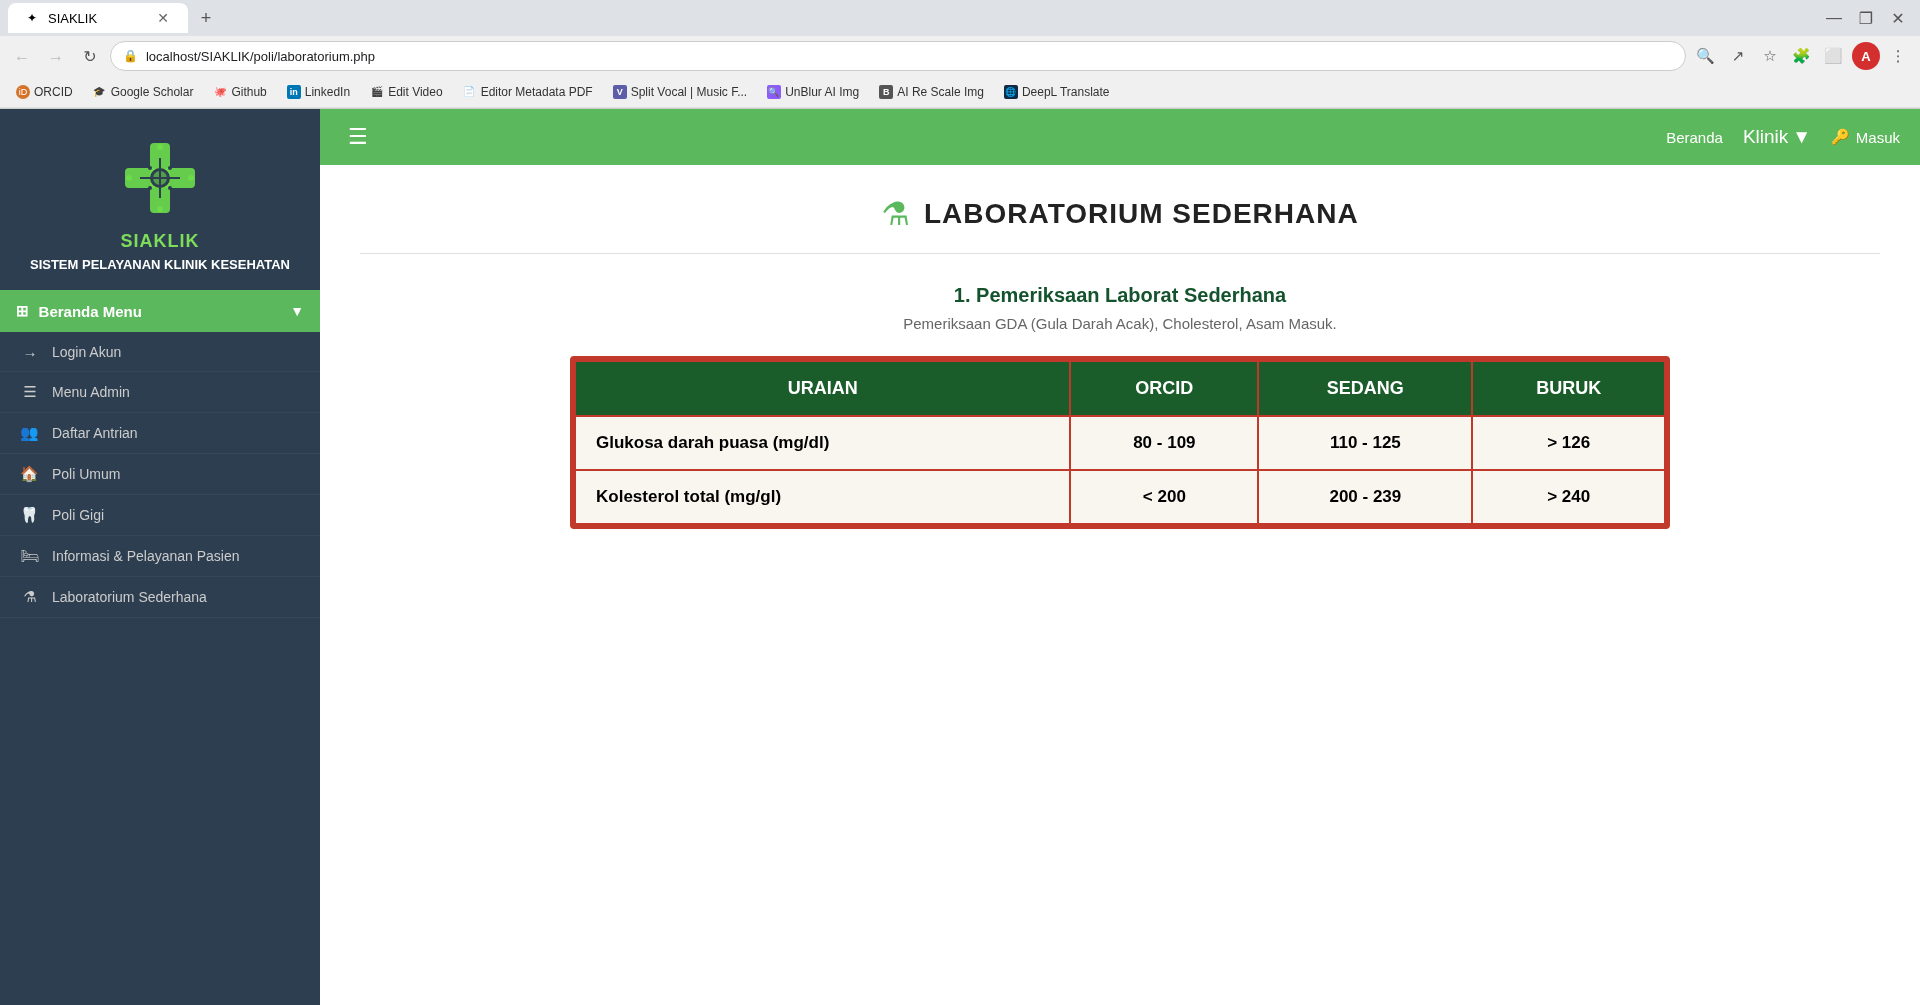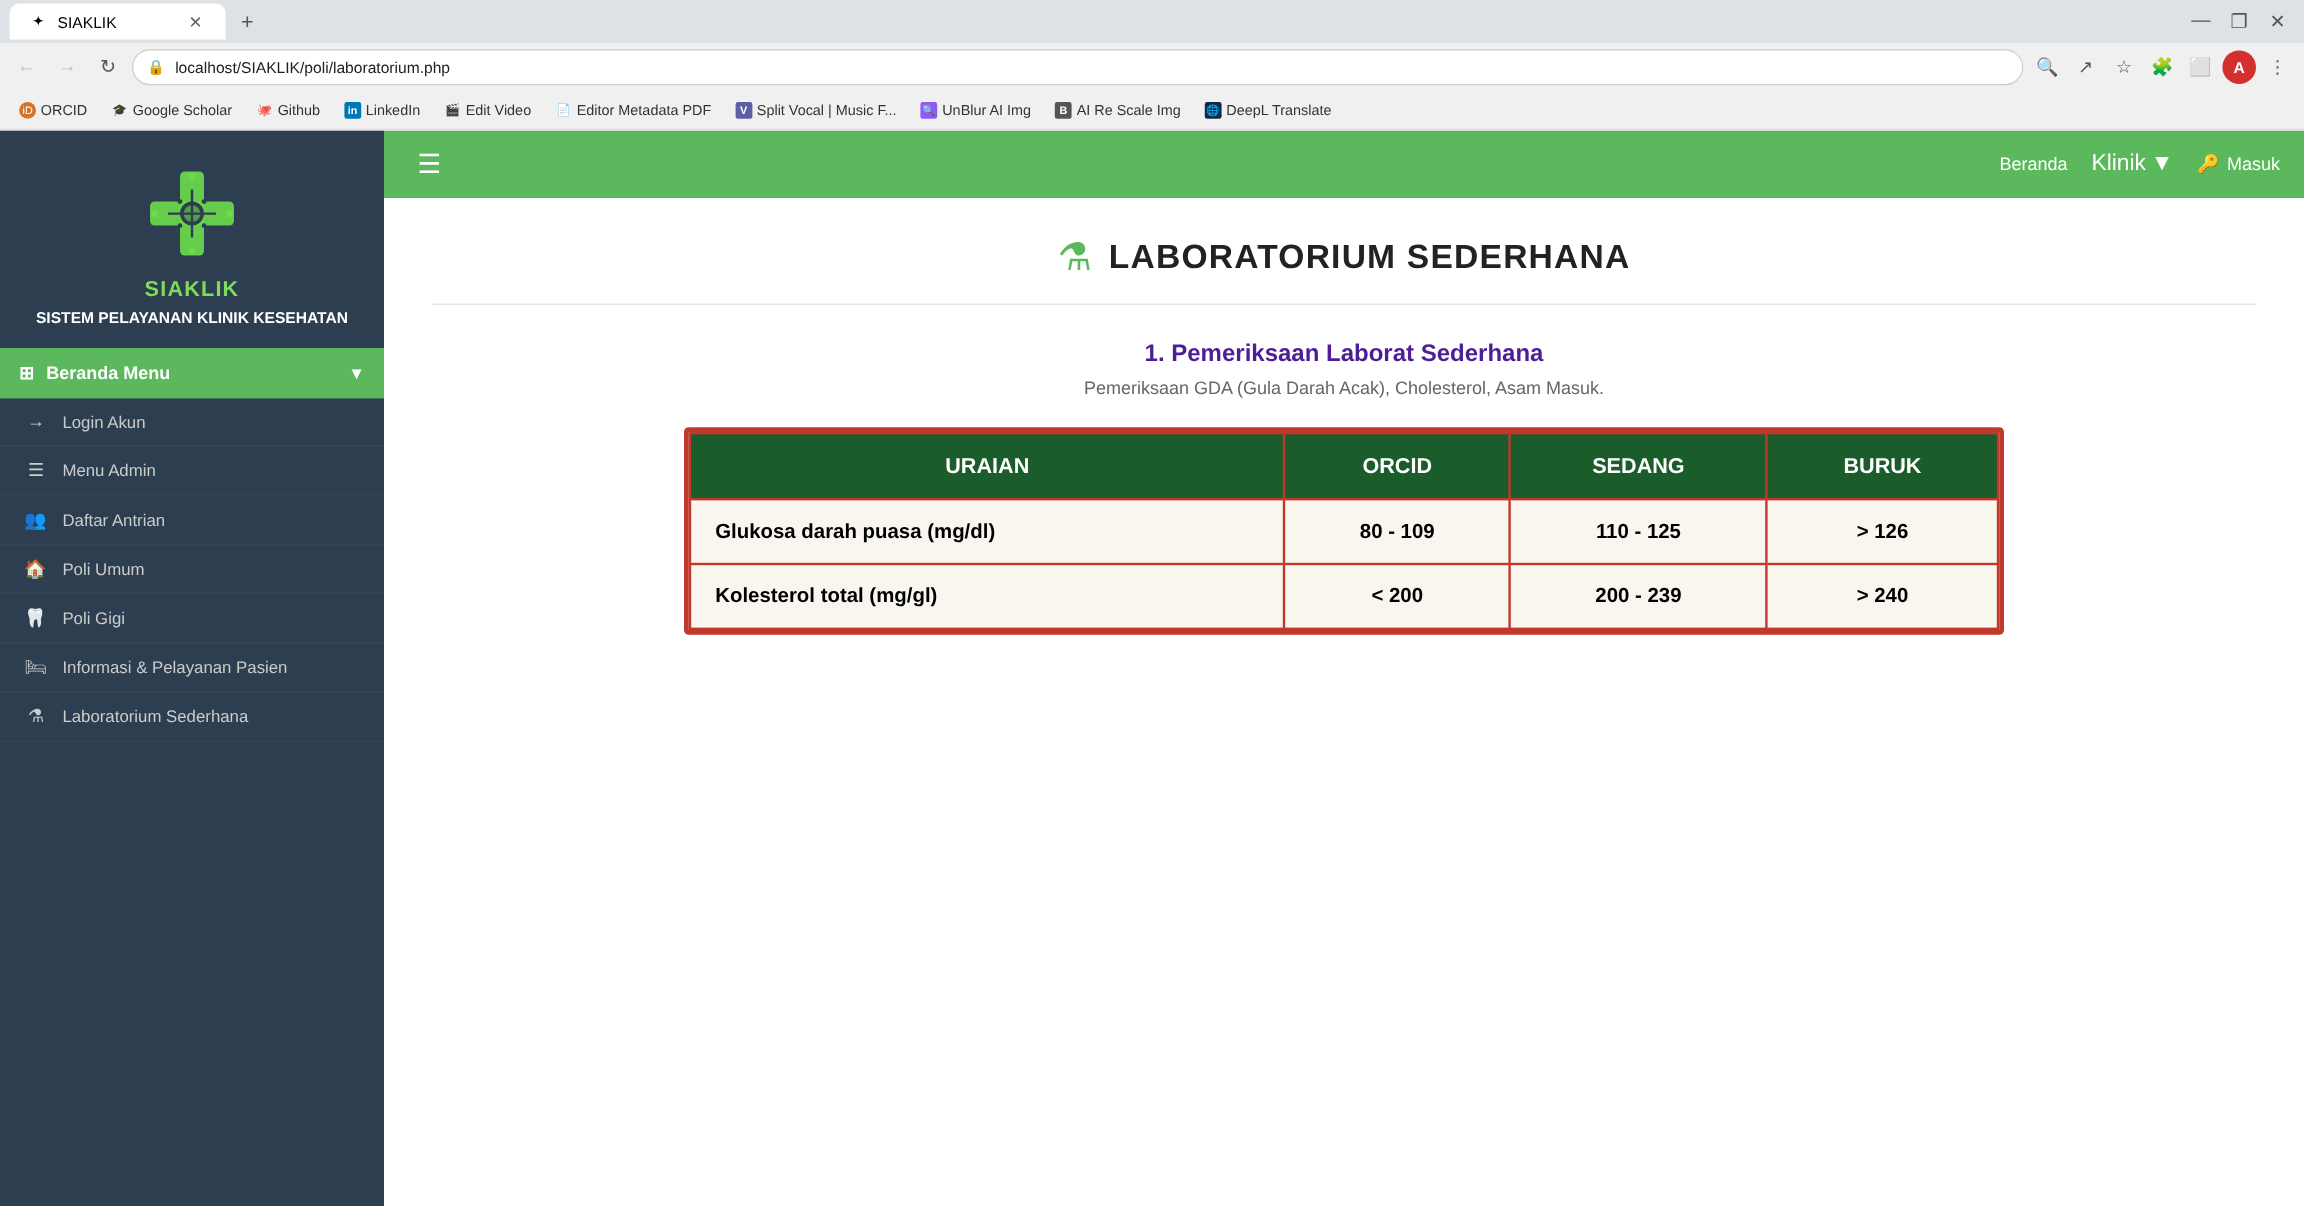--- a/index.html
+++ b/index.html
@@ -335,21 +335,21 @@
       font-weight: bold;
       color: #222;
       letter-spacing: 1px;
     }
 
     
     .section-title {
       text-align: center;
       font-size: 20px;
       font-weight: 600;
-      color: #4c1d95;
+      color: #14532d;
       margin-bottom: 8px;
     }
     .section-subtitle {
       text-align: center;
       font-size: 15px;
       color: #666;
       margin-bottom: 24px;
     }
 
     

